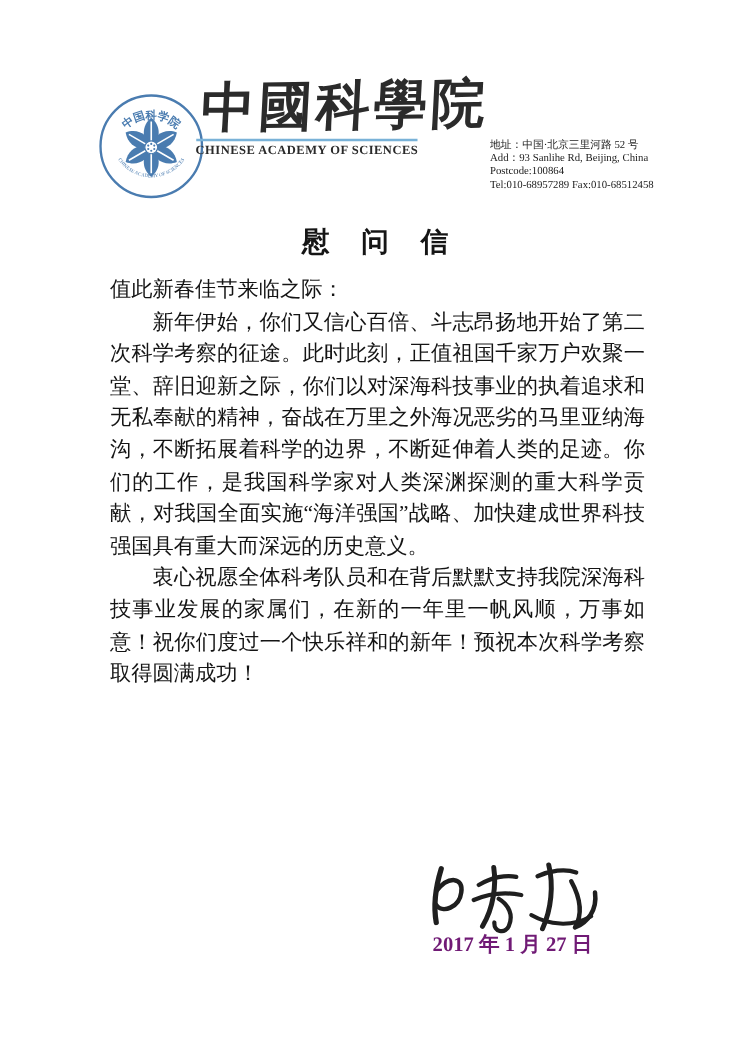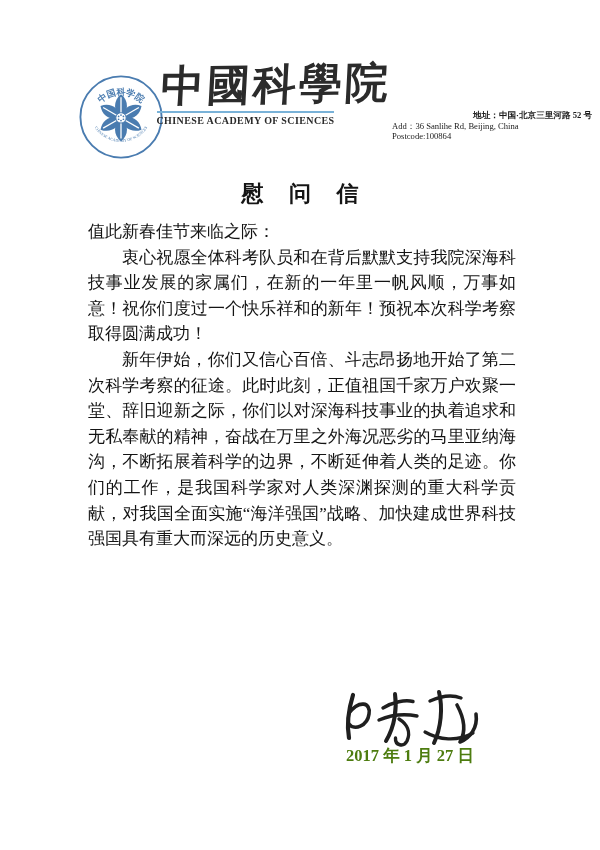--- a/index.html
+++ b/index.html
@@ -20,21 +20,21 @@
   }
   .divider { position:absolute; left:157px; top:111px; width:177px; height:2px; background:#79b2d8; }
   .org-en {
     position:absolute; left:153px; top:115px; width:185px; text-align:center;
     font-size:10px; font-weight:bold; letter-spacing:0.4px; color:#2a2a2a; white-space:nowrap;
   }
   .contact {
     position:absolute; left:392px; top:110px; width:200px;
     font-size:8.6px; line-height:10.7px; color:#1a1a1a; white-space:nowrap;
   }
-  .contact .zh { font-weight:bold;text-align:right; }
+  .contact .zh { font-weight:normal; }
 
   
   .title {
     position:absolute; left:0; top:179px; width:600px; text-align:center;
     font-size:22px; font-weight:bold; word-spacing:20px; color:#151515;
   }
 
   
   .body-text {
     position:absolute; left:88px; top:219px; width:428px;
@@ -42,21 +42,21 @@
     text-justify:inter-ideograph; color:#141414;
   }
   .body-text p { text-indent:2em; margin:0; }
   .body-text p.salutation { text-indent:0; }
 
   
   .signature { position:absolute; left:338px; top:686px; width:152px; height:66px; }
   .sig-stroke { fill:none; stroke:#1f1f1f; stroke-linecap:round; stroke-linejoin:round; }
   .date {
     position:absolute; left:339px; top:745px; width:142px; text-align:center;
-    font-size:16.5px; font-weight:bold; color:#4d7c0f; white-space:nowrap;
+    font-size:16.5px; font-weight:bold; color:#701a75; white-space:nowrap;
   }
 </style>
 </head>
 <body>
 
 <div class="page">
 
   <svg class="emblem" viewBox="0 0 100 100" aria-hidden="false">
     <circle cx="50" cy="50" r="47.2" fill="#ffffff" stroke="#4a7cb0" stroke-width="2.2"></circle>
     <defs>
@@ -88,30 +88,31 @@
       <circle cx="47.2" cy="49.4" r="1" fill="#4a7cb0"></circle>
     </g>
   </svg>
 
   <div class="org-zh">中國科學院</div>
   <div class="divider"></div>
   <div class="org-en">CHINESE ACADEMY OF SCIENCES</div>
 
   <div class="contact">
     <div class="zh">地址：中国·北京三里河路 52 号</div>
-    <div>Add：36 Sanlihe Rd, Beijing, China</div>
+    <div>Add：93 Sanlihe Rd, Beijing, China</div>
     <div>Postcode:100864</div>
+    <div>Tel:010-68957289 Fax:010-68512458</div>
   </div>
 
   <h1 class="title">慰 问 信</h1>
 
   <main class="body-text">
     <p class="salutation">值此新春佳节来临之际：</p>
+    <p>新年伊始，你们又信心百倍、斗志昂扬地开始了第二次科学考察的征途。此时此刻，正值祖国千家万户欢聚一堂、辞旧迎新之际，你们以对深海科技事业的执着追求和无私奉献的精神，奋战在万里之外海况恶劣的马里亚纳海沟，不断拓展着科学的边界，不断延伸着人类的足迹。你们的工作，是我国科学家对人类深渊探测的重大科学贡献，对我国全面实施“海洋强国”战略、加快建成世界科技强国具有重大而深远的历史意义。</p>
     <p>衷心祝愿全体科考队员和在背后默默支持我院深海科技事业发展的家属们，在新的一年里一帆风顺，万事如意！祝你们度过一个快乐祥和的新年！预祝本次科学考察取得圆满成功！</p>
-    <p>新年伊始，你们又信心百倍、斗志昂扬地开始了第二次科学考察的征途。此时此刻，正值祖国千家万户欢聚一堂、辞旧迎新之际，你们以对深海科技事业的执着追求和无私奉献的精神，奋战在万里之外海况恶劣的马里亚纳海沟，不断拓展着科学的边界，不断延伸着人类的足迹。你们的工作，是我国科学家对人类深渊探测的重大科学贡献，对我国全面实施“海洋强国”战略、加快建成世界科技强国具有重大而深远的历史意义。</p>
   </main>
 
   <svg class="signature" viewBox="0 0 152 66" role="img" aria-label="白春礼">
 
     <path class="sig-stroke" stroke-width="4.2" d="M15,9 C11,22 8.5,38 11,52"></path>
     <path class="sig-stroke" stroke-width="3.6" d="M11,27 C21,14 33,16 31,28 C29.5,40 16,45 11,38"></path>
     <path class="sig-stroke" stroke-width="3.4" d="M45,22 C55,16 67,13.5 75,15.5"></path>
     <path class="sig-stroke" stroke-width="3.4" d="M41,34 C55,28 69,28 79,30"></path>
     <path class="sig-stroke" stroke-width="4.0" d="M57,8 C59,22 57,40 48,55"></path>
     <path class="sig-stroke" stroke-width="3.4" d="M61,33 C69,38 73,46 69,55 C65.5,61.5 57,59.5 57.5,52"></path>

